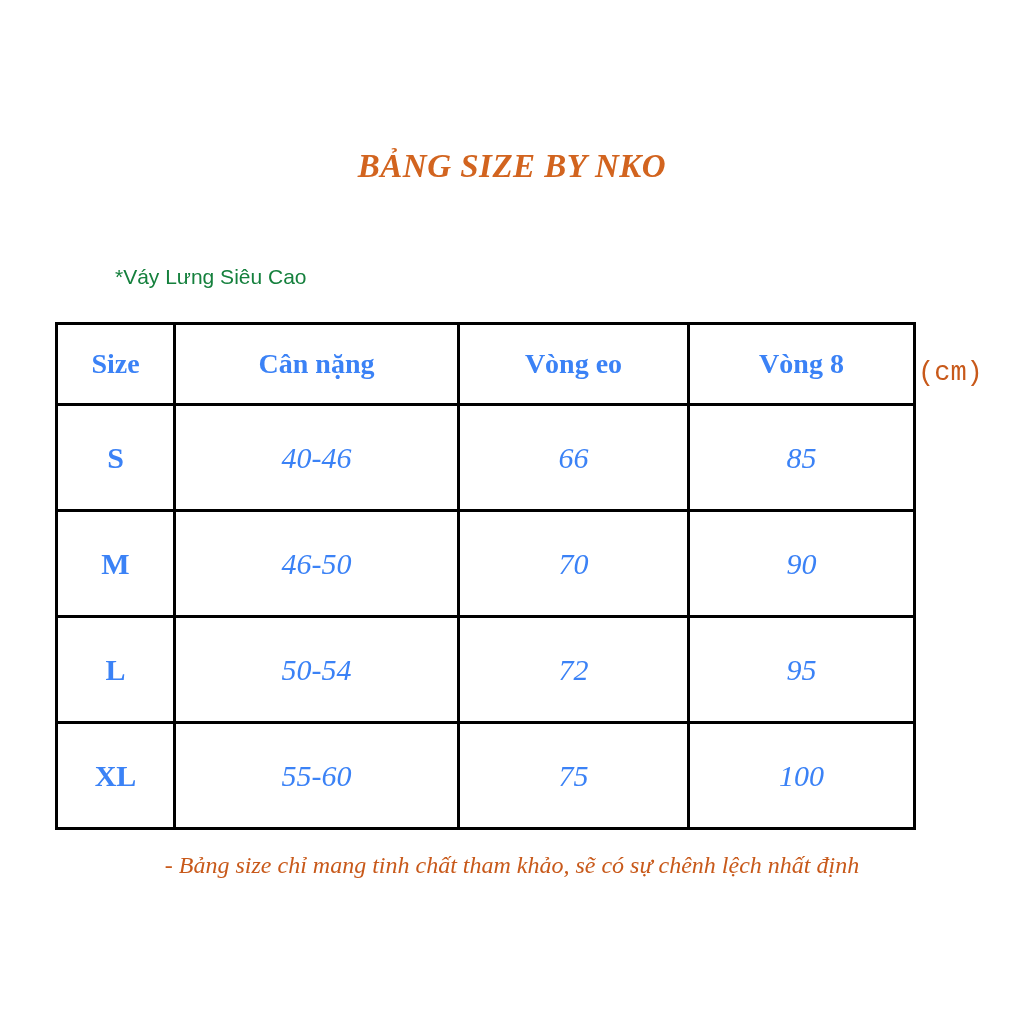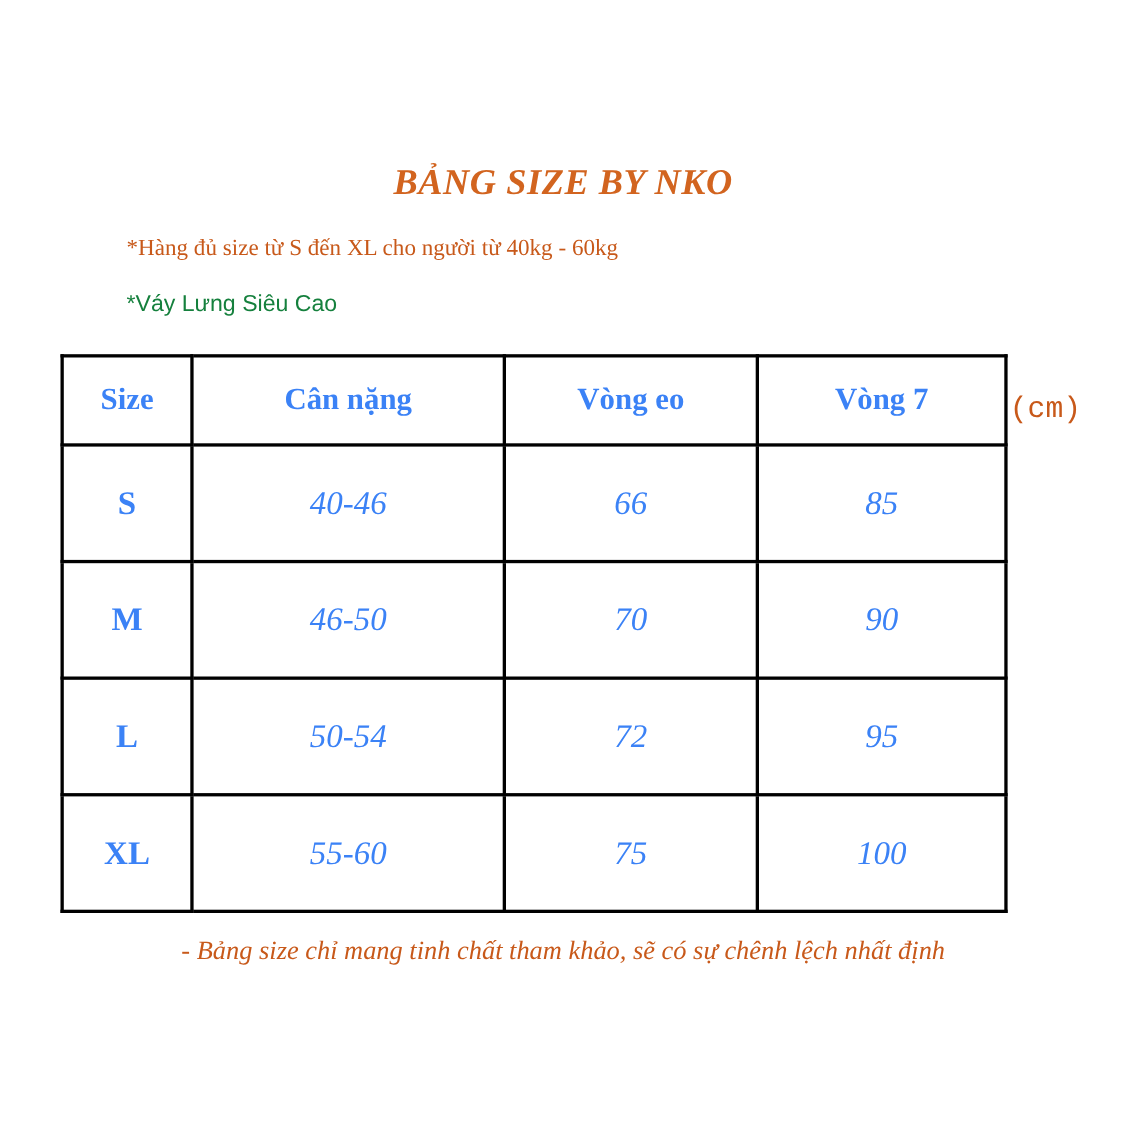--- a/index.html
+++ b/index.html
@@ -122,37 +122,36 @@
     font-family: "Liberation Serif", serif;
   }
 </style>
 </head>
 <body>
 
 <div class="page">
 
   <div class="title">BẢNG SIZE BY NKO</div>
 
-  <div class="note1">*Hàng đủ size từ S đến XL cho người từ 40kg -  60kg</div>
   <div class="note2">*Váy Lưng Siêu Cao</div>
 
   <div class="table-wrap">
     <table class="size-table">
       <colgroup>
         <col class="c-size">
         <col class="c-weight">
         <col class="c-waist">
         <col class="c-hip">
       </colgroup>
       <thead>
         <tr>
           <th>Size</th>
           <th>Cân nặng</th>
           <th>Vòng eo</th>
-          <th>Vòng 7</th>
+          <th>Vòng 8</th>
         </tr>
       </thead>
       <tbody>
         <tr>
           <td class="size-cell">S</td>
           <td class="value-cell">40-46</td>
           <td class="value-cell">66</td>
           <td class="value-cell">85</td>
         </tr>
         <tr>

